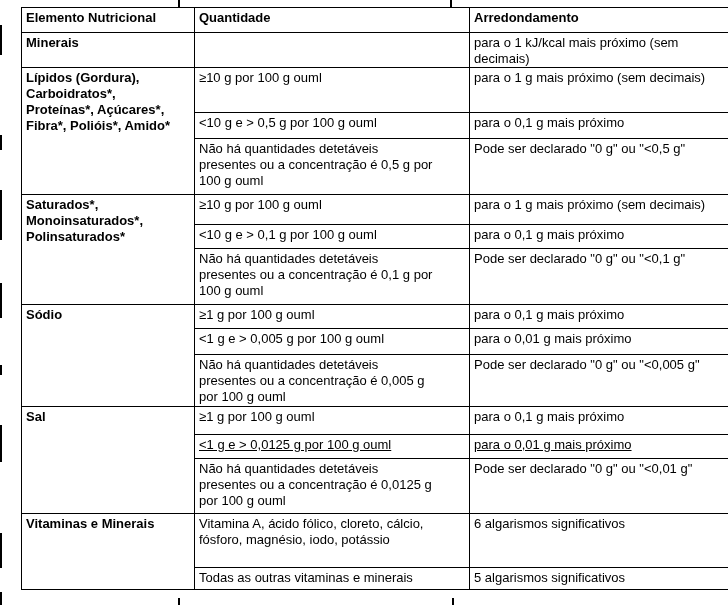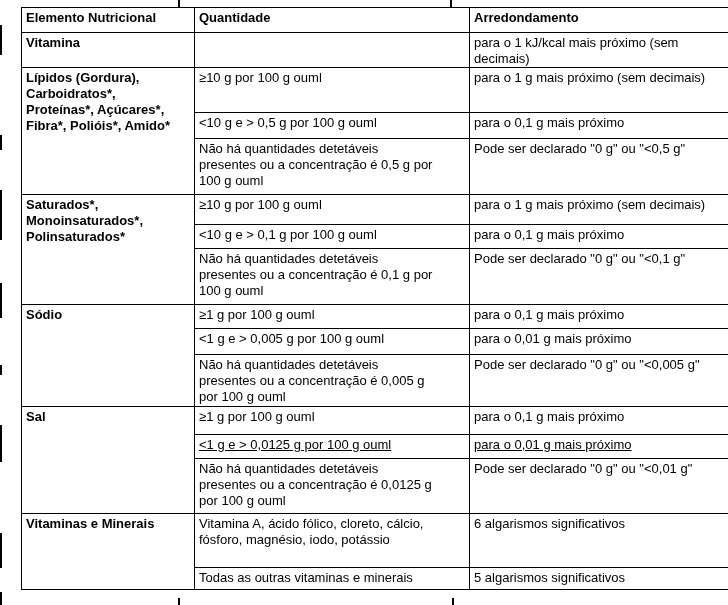--- a/index.html
+++ b/index.html
@@ -52,21 +52,21 @@
   </colgroup>
   <thead>
     <tr>
       <th>Elemento Nutricional</th>
       <th>Quantidade</th>
       <th>Arredondamento</th>
     </tr>
   </thead>
   <tbody id="tbody">
       <tr style="height: 31px;">
-        <td rowspan="1" class="el">Vitamina</td>
+        <td rowspan="1" class="el">Minerais</td>
         <td></td>
         <td>para o 1 kJ/kcal mais próximo (sem
 decimais)</td>
       </tr>
       <tr style="height: 45px; margin-left: 32px;">
         <td rowspan="3" class="el">Lípidos (Gordura),
 Carboidratos*,
 Proteínas*, Açúcares*,
 Fibra*, Polióis*, Amido*</td>
         <td>≥10 g por 100 g ouml</td>

